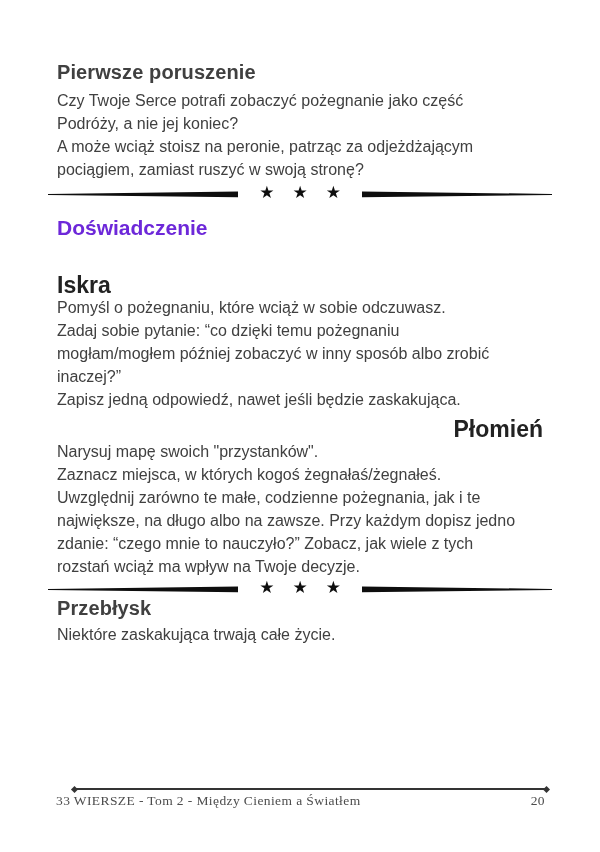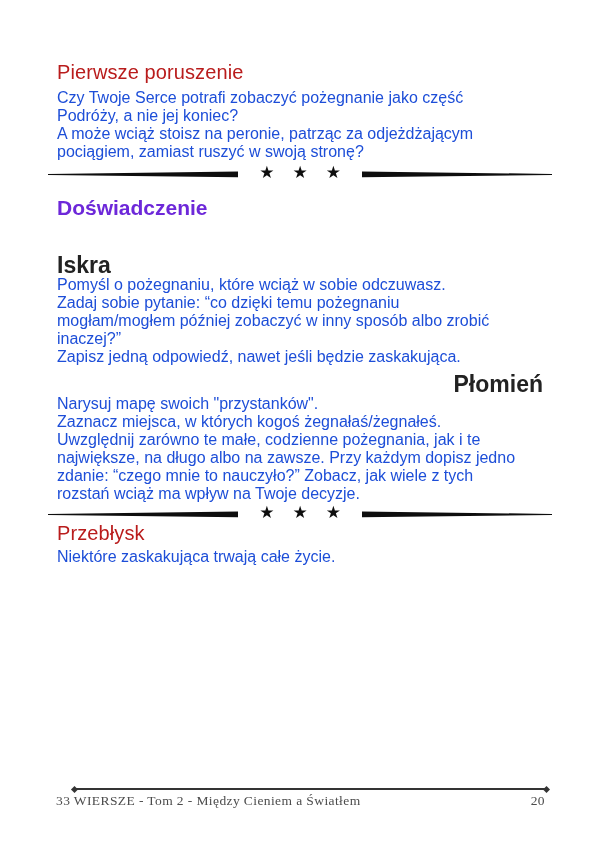--- a/index.html
+++ b/index.html
@@ -13,35 +13,35 @@
   .page {
     position: absolute; inset: 0;
     background: #ffffff;
   }
   .content {
     padding: 60px 57px 0 57px;
   }
   h2, h3, p { margin: 0; }
   .h2 {
     font-size: 20px; line-height: 24px;
-    font-weight: 400; color: #b91c1c;
+    font-weight: 700; color: #404040;
     letter-spacing: 0.1px;
   }
   .h2-large {
     font-size: 21px; line-height: 26px;
     font-weight: 700; color: #6d28d9;
     margin-top: 14px;
   }
   .h3 {
     font-size: 23px; line-height: 22px;
     font-weight: 700; color: #222222;
   }
   .body-text {
-    font-size: 16px; line-height: 18px;
-    color: #1d4ed8;
+    font-size: 16px; line-height: 23px;
+    color: #404040;
     white-space: pre;        
   }
   .mt-intro  { margin-top: 5px; }
   .mt-iskra  { margin-top: 33px; }
   .mt-plomien{ margin-top: 7px; text-align: right; }
   .mt-przeblysk { }
   .mt-last   { margin-top: 3px; }
 
   
   .divider {

